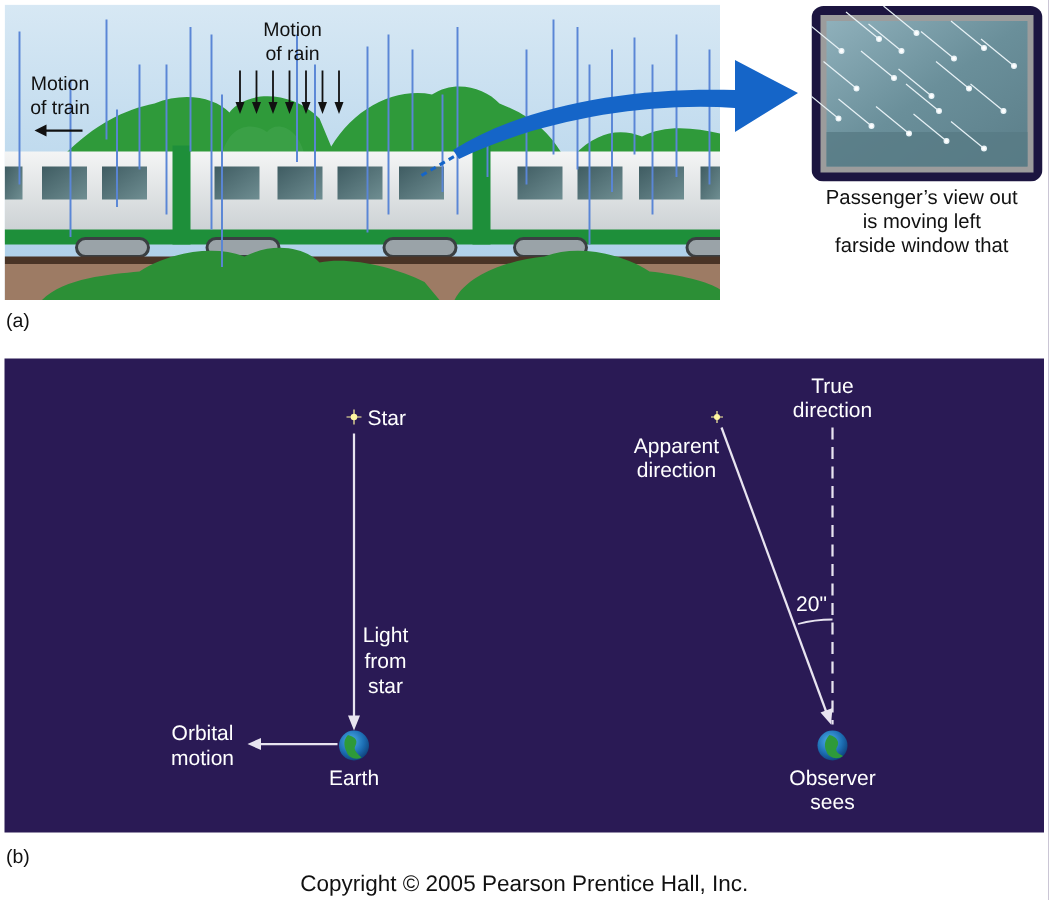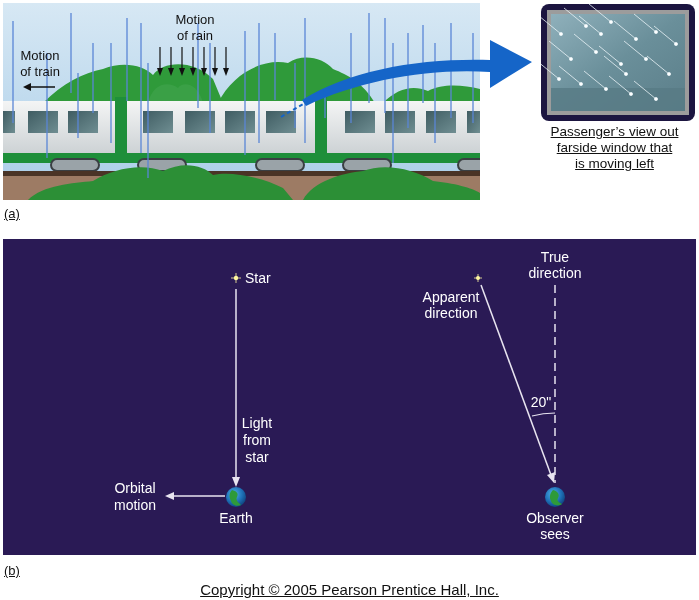--- a/index.html
+++ b/index.html
@@ -1,18 +1,18 @@
 <!DOCTYPE html>
 <html><head>
 <meta charset="utf-8">
 <style>
   html, body { margin:0; padding:0; background:#ffffff; }
   body { width:699px; height:600px; position:relative; overflow:hidden; font-family:"Liberation Sans", sans-serif; }
   .abs { position:absolute; }
-  .lbl { font-family:"Liberation Sans", sans-serif; color:#111; text-align:center; line-height:1.2;text-decoration:underline; }
+  .lbl { font-family:"Liberation Sans", sans-serif; color:#111; text-align:center; line-height:1.2; }
   #panel-a { left:3px; top:3px; width:477px; height:197px; overflow:hidden; }
   #panel-b { left:3px; top:239px; width:693px; height:316px; background:#2a1a55; }
   svg text { font-family:"Liberation Sans", sans-serif; }
 </style>
 </head>
 <body>
 
 <div id="panel-a" class="abs">
   <svg width="477" height="197" viewBox="0 0 477 197">
     <defs>
@@ -181,22 +181,22 @@
         <circle cx="135" cy="40" r="1.6"></circle>
         <line x1="38" y1="12" x2="60" y2="30"></line>
         <circle cx="60" cy="30" r="1.6"></circle>
         <line x1="63" y1="52" x2="85" y2="70"></line>
         <circle cx="85" cy="70" r="1.6"></circle>
       </g>
   </svg>
 </div>
 <div class="abs lbl" style="left:530px;top:124px;width:169px;font-size:13.5px;">
   <div>Passenger’s view out</div>
+  <div>is moving left</div>
   <div>farside window that</div>
-  <div>is moving left</div>
 </div>
 
 <div class="abs lbl" style="left:4px;top:206px;font-size:13px;text-align:left;">(a)</div>
 
 <div id="panel-b" class="abs">
   <svg width="693" height="316">
     <defs>
       <radialGradient id="earthg" cx="0.4" cy="0.35" r="0.7">
         <stop offset="0" stop-color="#4fb0e8"></stop>
         <stop offset="0.6" stop-color="#1d6fb5"></stop>

